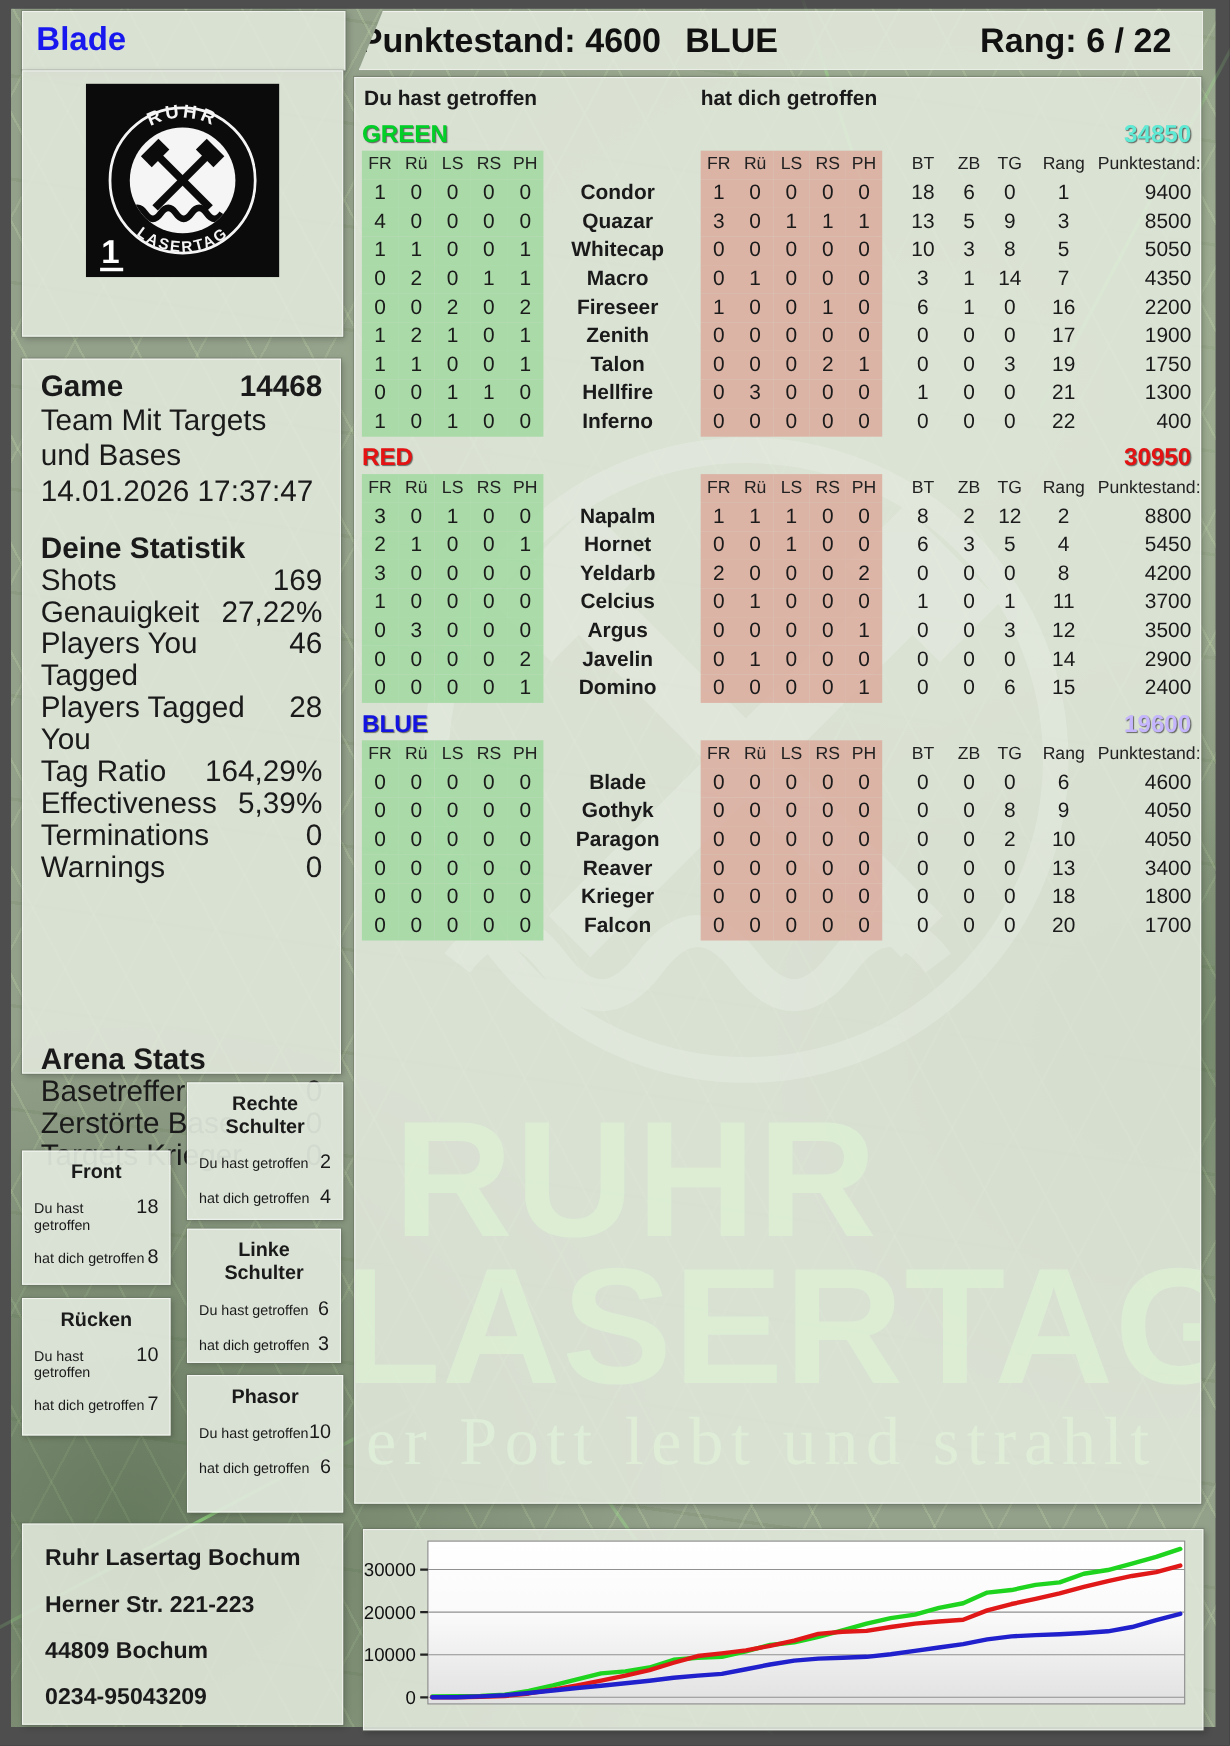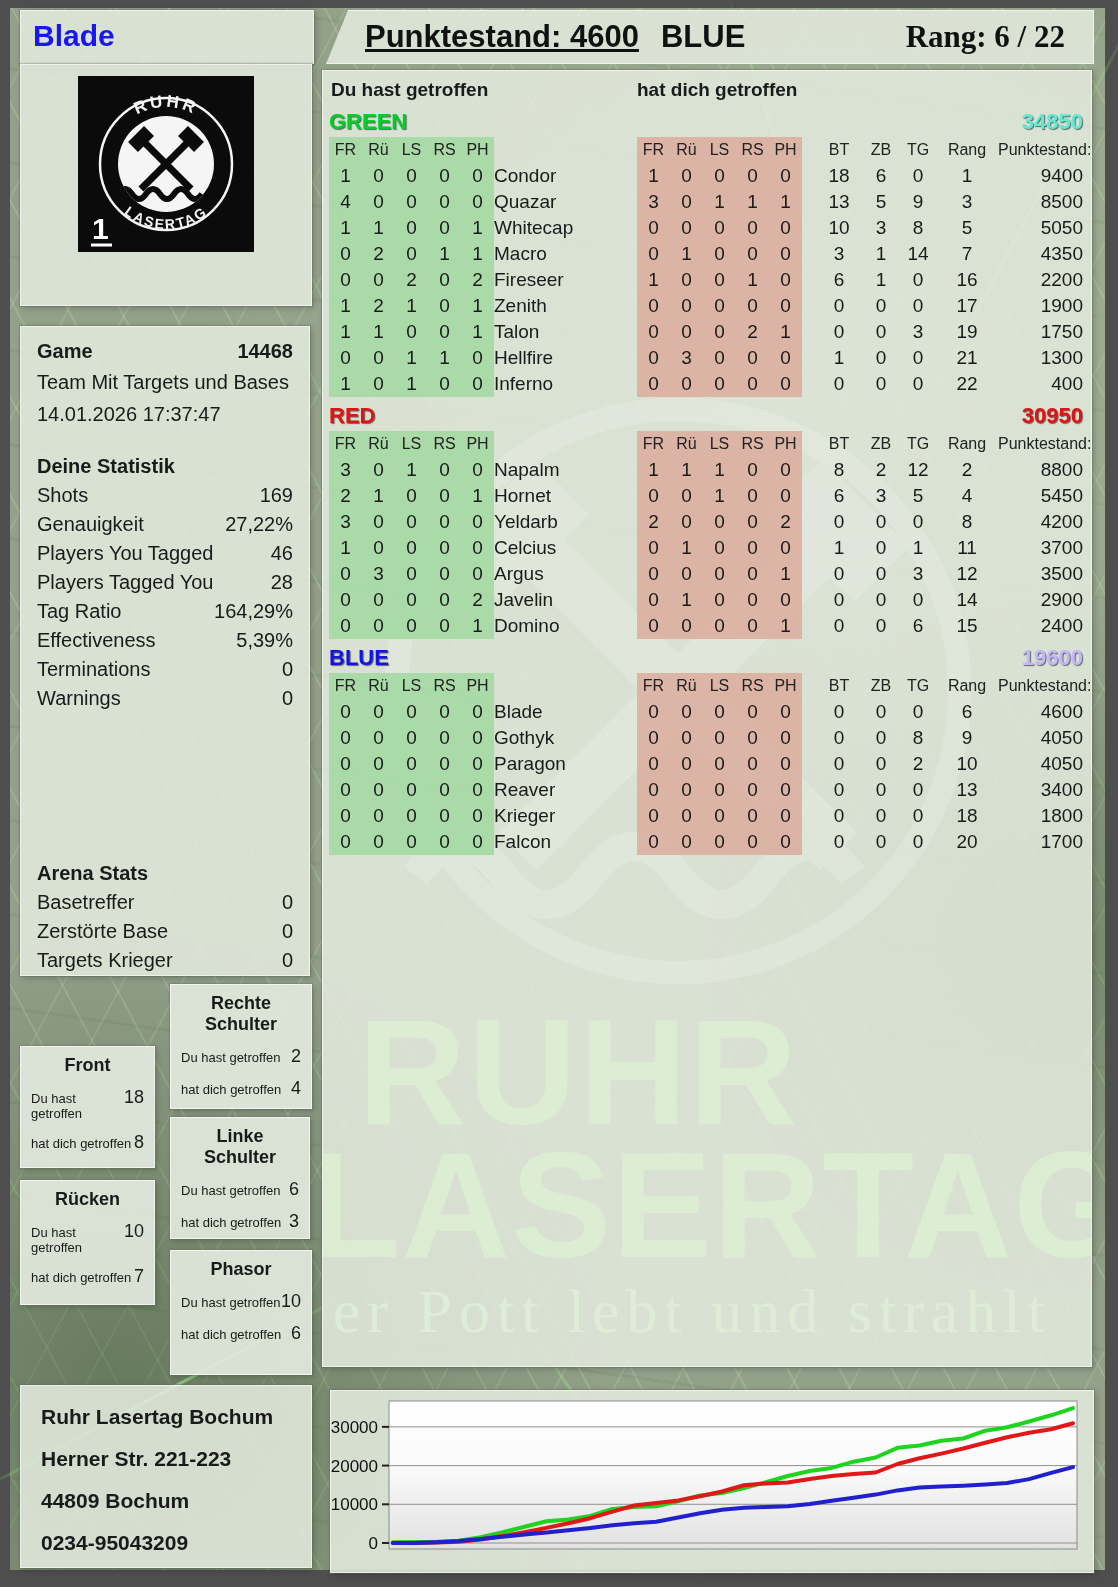--- a/index.html
+++ b/index.html
@@ -20,28 +20,28 @@
   
   .panel{position:absolute;background:rgba(226,233,221,.88);
          border:1px solid rgba(255,255,255,.6);
          box-shadow:0 0 0 1px rgba(95,105,90,.38), 2px 2px 6px rgba(0,0,0,.22);}
   
   #blade-panel{left:20px;top:10px;width:292px;height:52px;}
   #blade-panel .nm{font-size:30px;font-weight:bold;color:#1717ee;line-height:50px;padding-left:12px;}
   #header-bar{left:326px;top:10px;width:766px;height:52px;display:flex;align-items:center;
               clip-path:polygon(22px 0,100% 0,100% 100%,0 100%);}
   #header-bar span{font-size:31px;font-weight:bold;color:#111;}
-  #hdr-punkte{margin-left:38px;text-decoration:underline;}
+  #hdr-punkte{}
   #hdr-team{margin-left:22px;}
-  #hdr-rang{margin-left:auto;margin-right:28px;font-family:Liberation Serif, serif;}
+  #hdr-rang{margin-left:auto;margin-right:28px;}
   
   #logo-panel{left:20px;top:64px;width:290px;height:240px;}
   #logo-panel svg{position:absolute;left:57px;top:11px;}
   
-  #info-panel{left:20px;top:326px;width:290px;height:650px;padding:0;box-sizing:border-box;font-size:20px;}
+  #info-panel{left:20px;top:326px;width:290px;height:650px;padding:0;box-sizing:border-box;font-size:27px;}
   .irow{display:flex;justify-content:space-between;line-height:29px;padding:0 16px;}
   .b{font-weight:bold;}
   #game-row{margin-top:10px;}
   .iline{line-height:32px;padding:0 16px;}
   #stats-title{margin-top:22px;line-height:29px;padding:0 16px;font-weight:bold;}
   #arena-title{margin-top:146px;line-height:29px;padding:0 16px;font-weight:bold;}
   
   .zbox{position:absolute;background:rgba(226,233,221,.92);border:1px solid rgba(255,255,255,.65);
         box-shadow:0 0 0 1px rgba(100,110,95,.35),2px 2px 5px rgba(0,0,0,.2);padding:6px 10px;box-sizing:border-box;}
   .zbox .zt{font-size:18px;font-weight:bold;text-align:center;margin:2px 0 4px;}
@@ -69,21 +69,21 @@
   .team{margin-top:4px;}
   .tlabel{display:flex;justify-content:space-between;align-items:center;height:30px;padding:0 8px 0 6px;
           font-size:22px;font-weight:bold;}
   .tlabel span{text-shadow:1px 1px 1px rgba(20,20,20,.6);}
   .trow{display:grid;grid-template-columns:6px repeat(5,33px) 135px 8px repeat(5,33px) 14px 46px 38px 36px 62px 1fr;
         align-items:center;height:26px;font-size:19px;}
   .trow.hd{height:26px;font-size:16px;color:#222;}
   .zc{text-align:center;height:100%;line-height:26px;}
   .gz{background:rgba(160,216,160,.85);}
   .rz{background:rgba(218,172,158,.85);}
-  .nmc{text-align:left;}
+  .nmc{text-align:center;font-weight:bold;}
   .rc{text-align:center;}
   .pk{text-align:right;padding-right:8px;}
   
   #chart-panel{left:330px;top:1390px;width:762px;height:181px;}
   #chart-panel svg{position:absolute;left:0;top:0;}
 </style>
 </head>
 <body>
 
 <div id="page">

